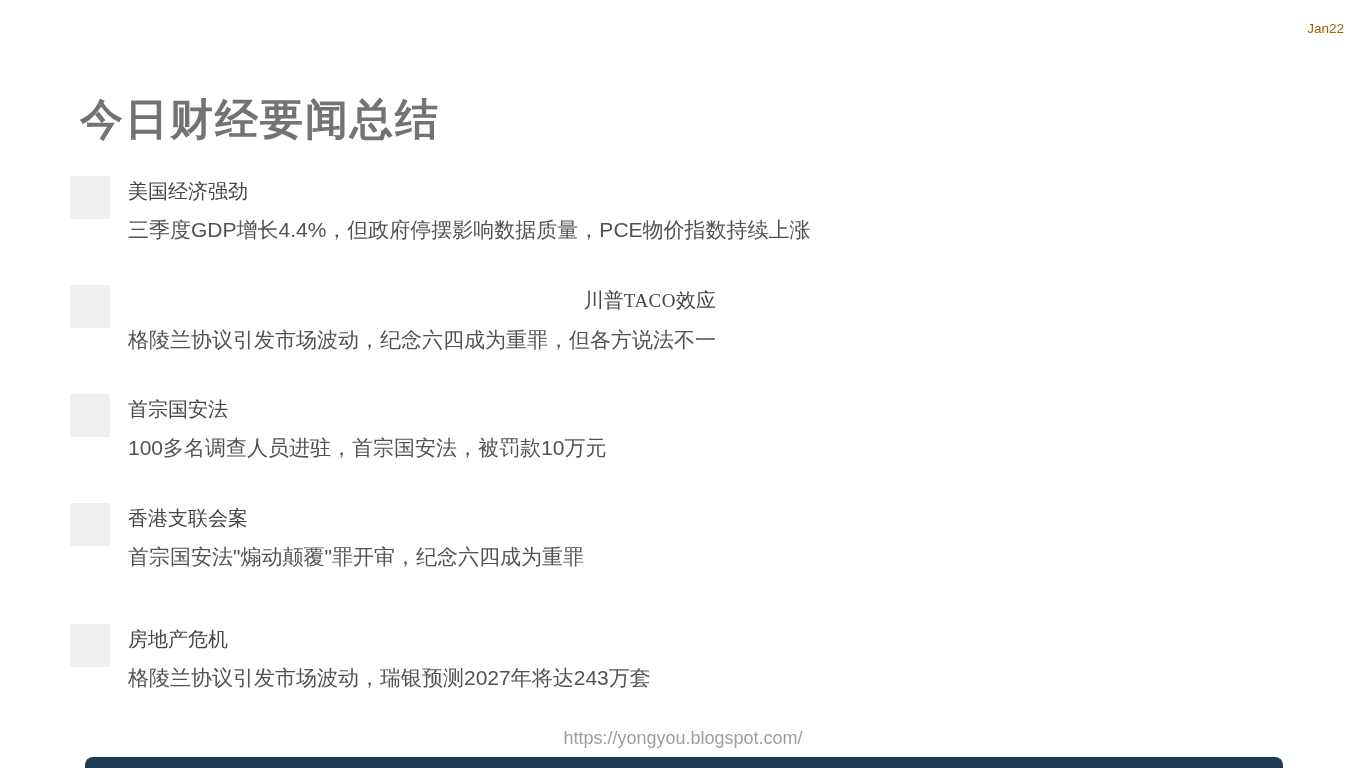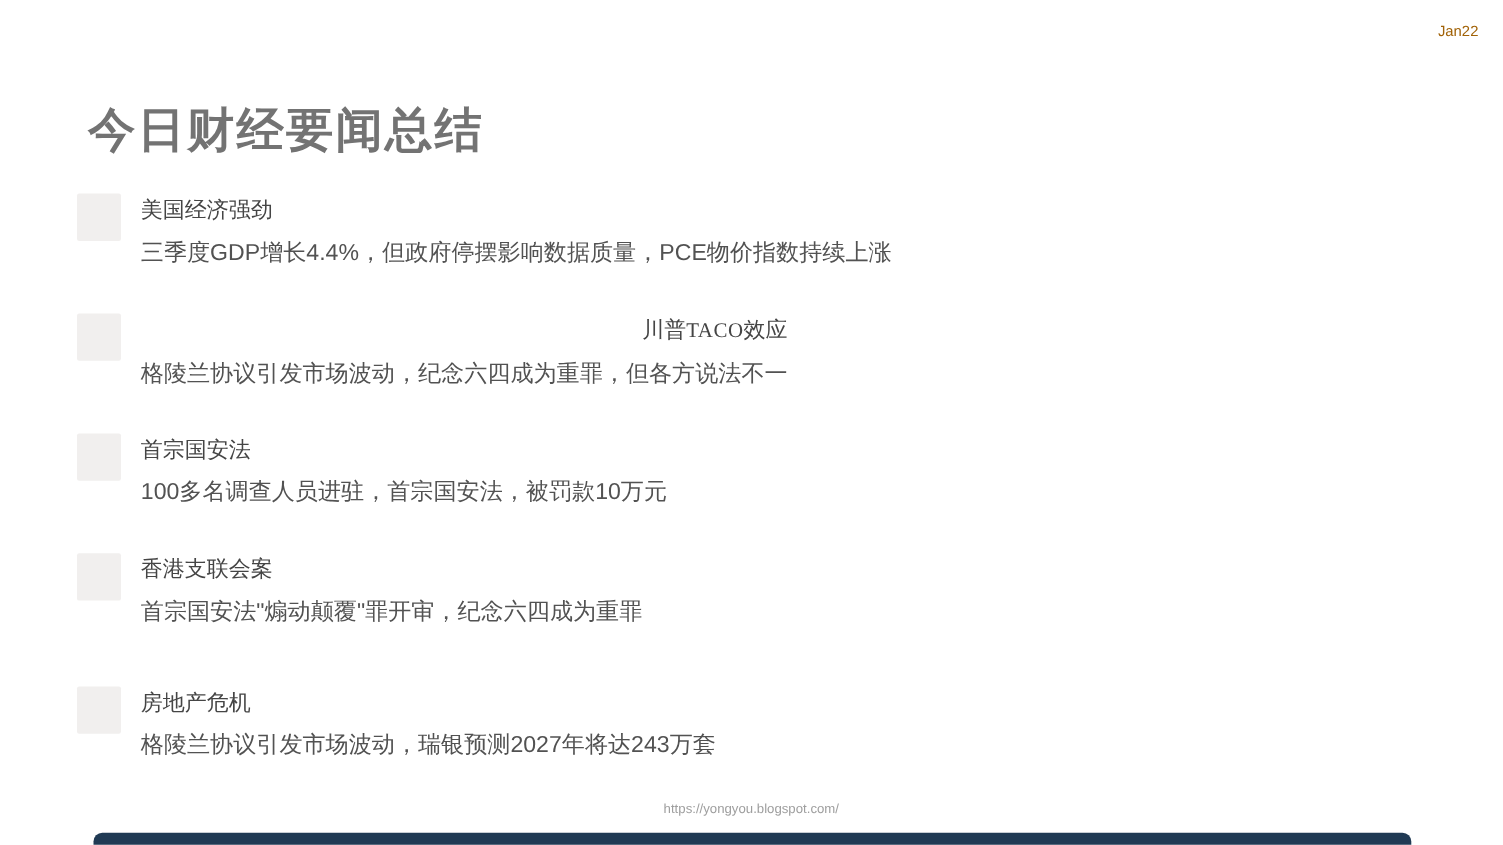--- a/index.html
+++ b/index.html
@@ -39,21 +39,21 @@
     font-family: "Liberation Serif", serif;
     font-size: 19px; letter-spacing: 0.5px;
   }
   .item-desc {
     font-size: 21px; line-height: 22px;
     color: #525252; margin-top: 16px;
   }
   .footer-url {
     position: absolute; top: 728px; left: 0; width: 100%;
     text-align: center;
-    font-size: 12px; color: #9e9e9e;
+    font-size: 18px; color: #9e9e9e;
   }
   .next-slide-bar {
     position: absolute; left: 85px; top: 757px;
     width: 1198px; height: 11px;
     background: #203a54;
     border-radius: 8px 8px 0 0;
   }
 </style>
 </head>
 <body>

